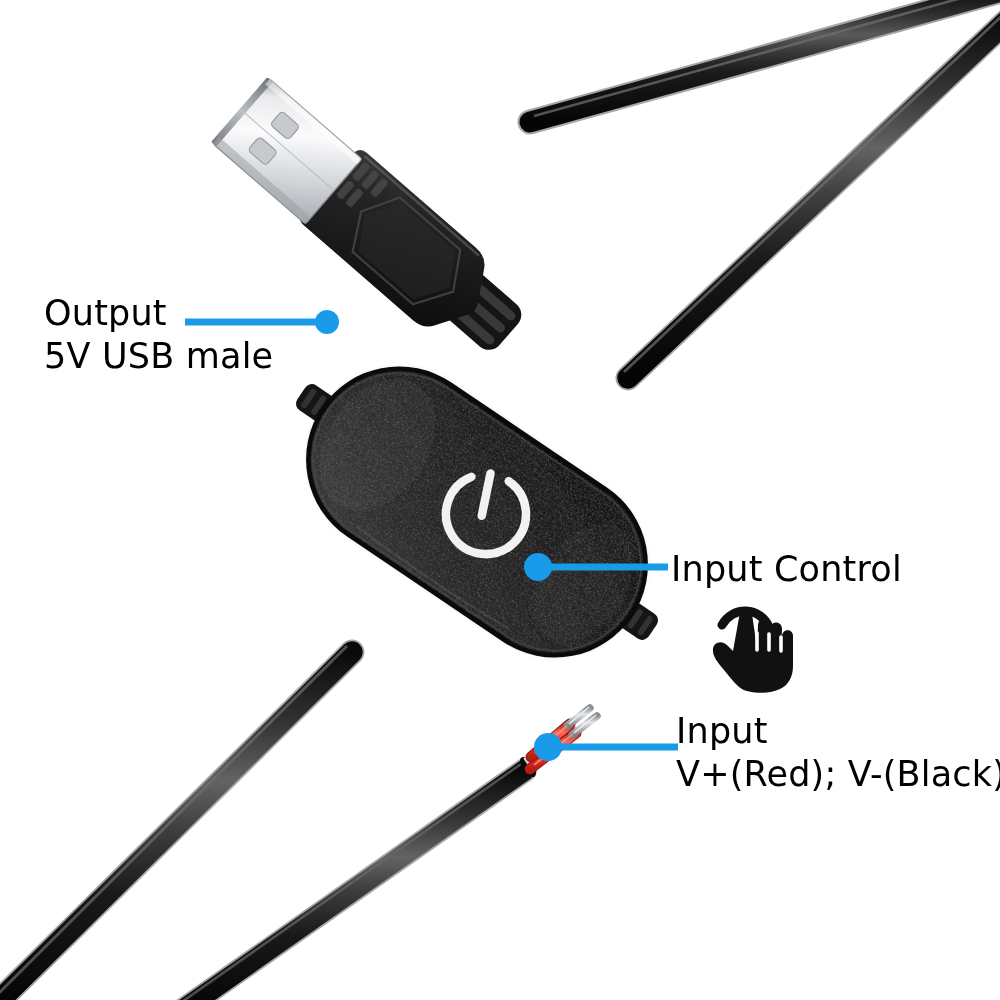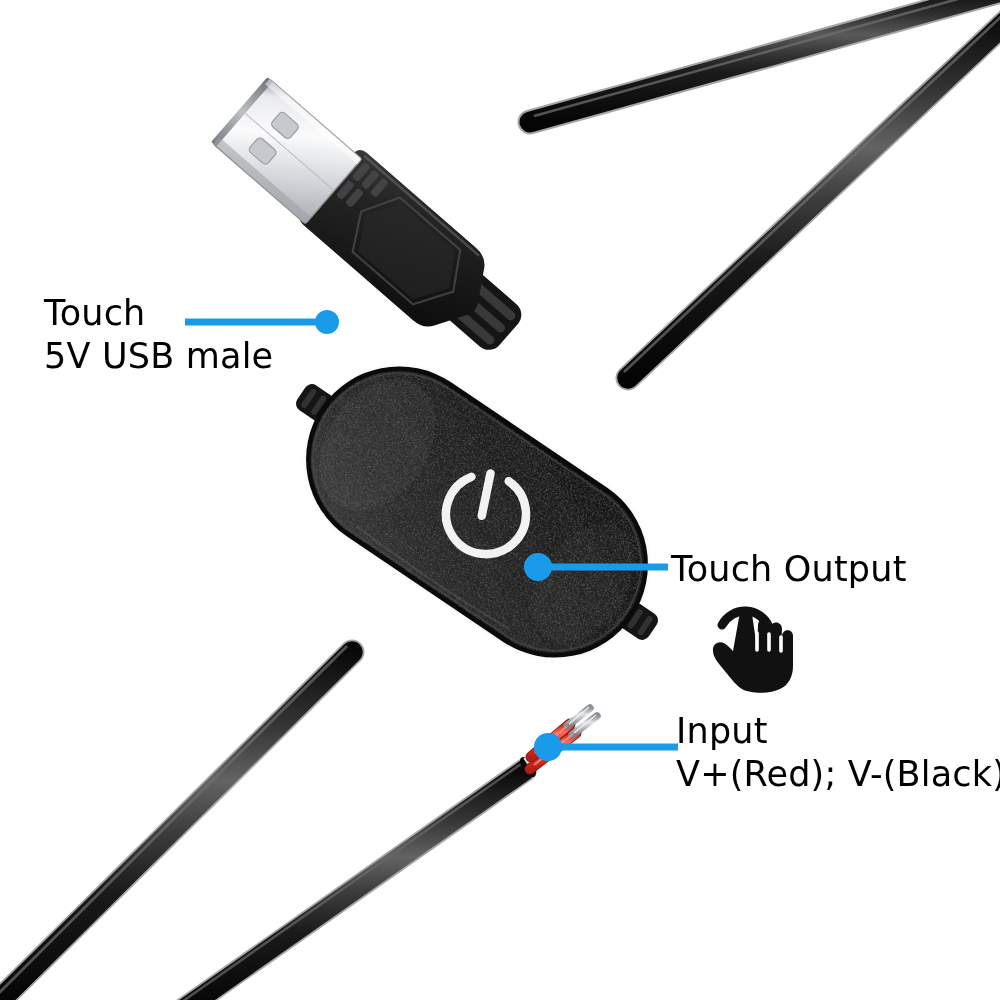--- a/index.html
+++ b/index.html
@@ -308,26 +308,26 @@
 
       <path d="M 757 633 L 757 650" stroke="#ffffff" stroke-width="3.6" stroke-linecap="round"></path>
       <path d="M 769 634 L 769 650" stroke="#ffffff" stroke-width="3.6" stroke-linecap="round"></path>
       <path d="M 781 637 L 781 651" stroke="#ffffff" stroke-width="3.6" stroke-linecap="round"></path>
 
       <path d="M 746 616 L 740 650" stroke="#ffffff" stroke-width="4" stroke-linecap="round" opacity="0.0"></path>
     </g>
   </svg>
 
   <div class="callout-label" id="label-input">
-    <span>Touch</span>
+    <span>Output</span>
     <span class="line2">5V USB male</span>
   </div>
 
   <div class="callout-label" id="label-touch">
-    <span>Touch Output</span>
+    <span>Input Control</span>
   </div>
 
   <div class="callout-label" id="label-output">
     <span>Input</span>
     <span class="line2">V+(Red); V-(Black)</span>
   </div>
 
 </div>
 
 </body></html>

